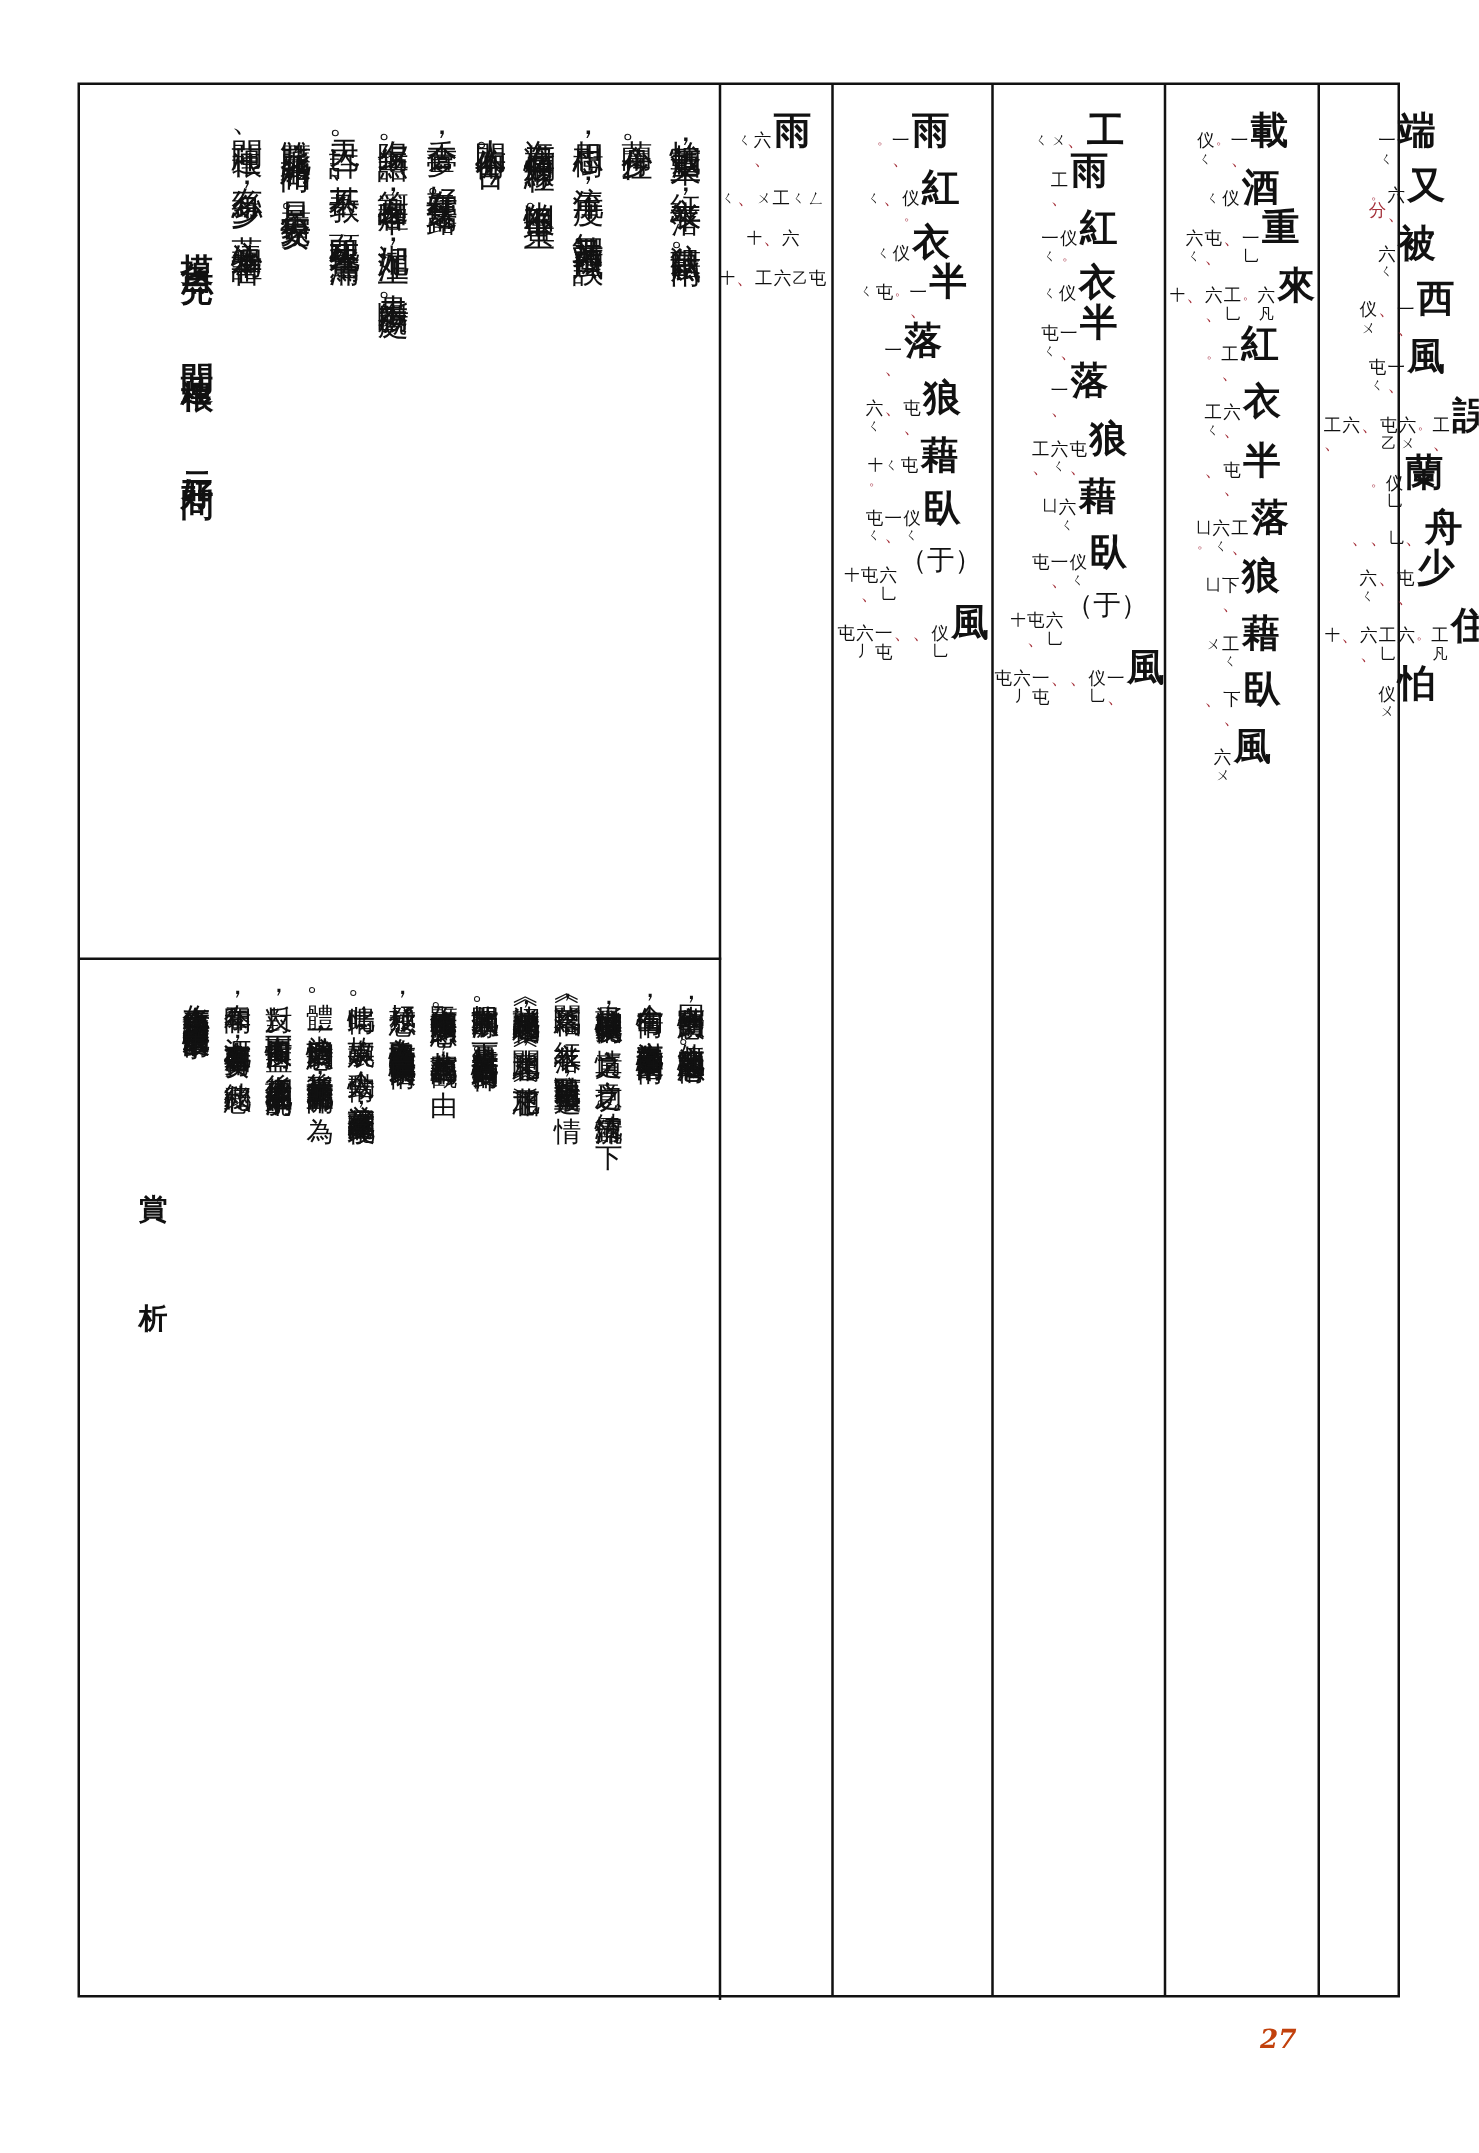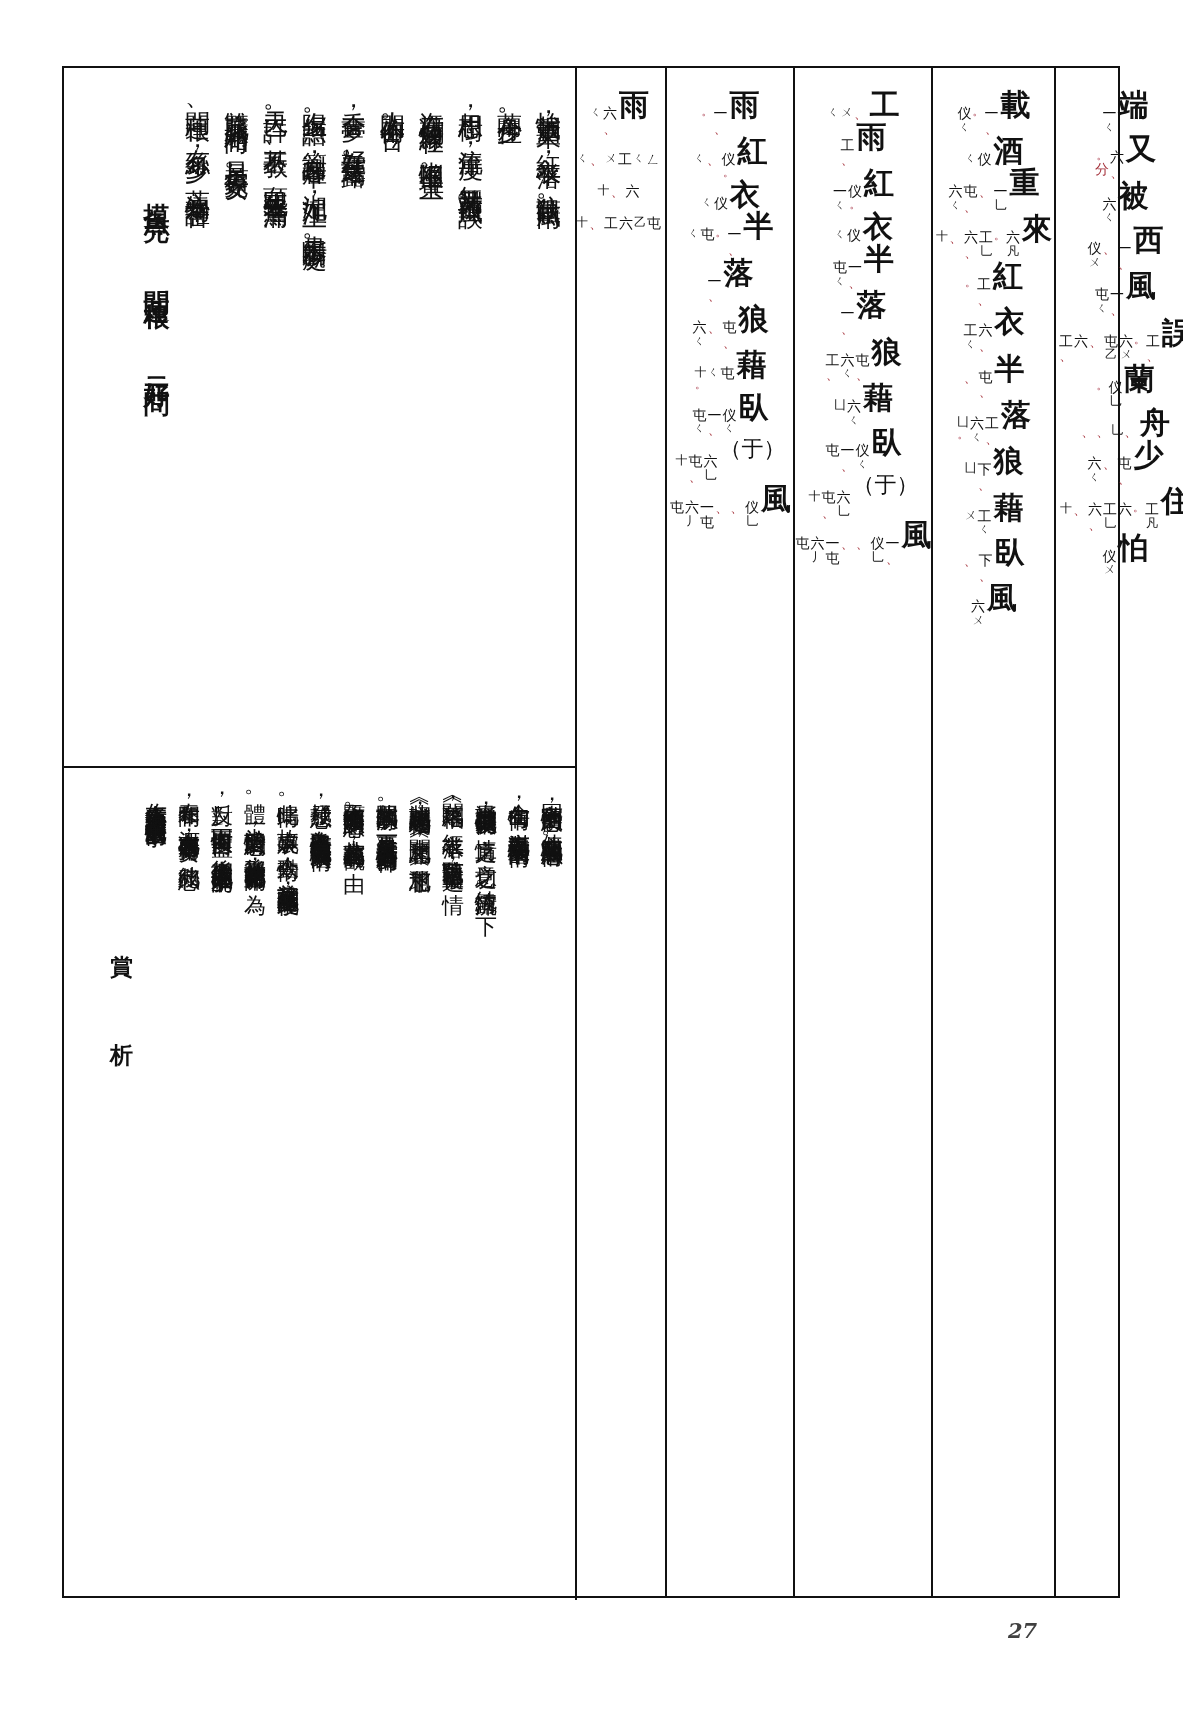--- a/index.html
+++ b/index.html
@@ -156,21 +156,21 @@
     margin-left: 3px;
   }
 
   
   #page-number {
     position: absolute;
     left: 1008px; top: 1618px;
     font-size: 21px;
     font-weight: 700;
     font-style: italic;
-    color: #404040;
+    color: #c2410c;
     font-family: "DejaVu Serif", "Liberation Serif", serif;
   }
 </style>
 </head>
 <body>
 
 <div id="page-frame">
 
   <div id="text-block">
 

